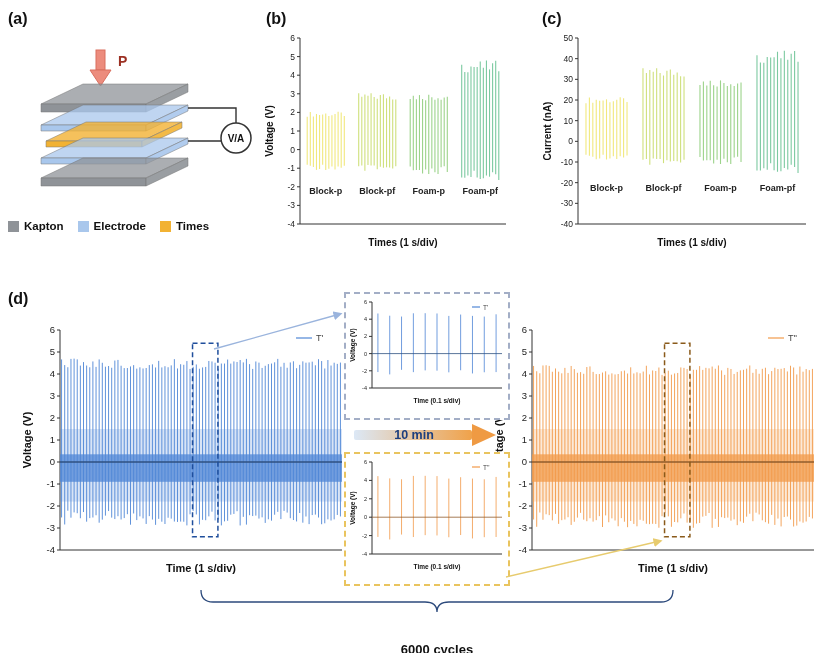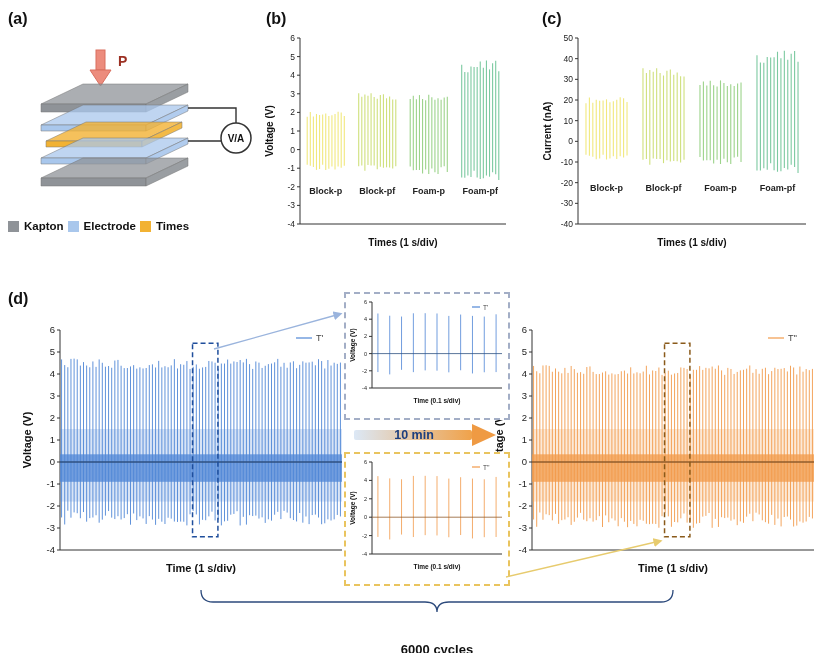--- a/index.html
+++ b/index.html
@@ -1,21 +1,21 @@
 <!DOCTYPE html>
 <html><head>
 <meta charset="utf-8">
 <style>
   html,body{margin:0;padding:0;background:#fff;}
   body{width:827px;height:653px;position:relative;overflow:hidden;
        font-family:"Liberation Sans",sans-serif;color:#111;}
   .abs{position:absolute;}
   .panel-label{font-weight:bold;font-size:16px;color:#111;}
   svg text{font-family:"Liberation Sans",sans-serif;}
-  .legend-row{display:flex;gap:4px;align-items:center;}
+  .legend-row{display:flex;gap:14px;align-items:center;}
   .legend-item{display:flex;align-items:center;gap:5px;font-weight:bold;font-size:11.5px;}
   .swatch{width:11px;height:11px;display:inline-block;}
   .inset{background:#fff;padding:2px;}
   #inset-top{border:2px dashed #a3aec6;}
   #inset-bottom{border:2px dashed #e9c45f;}
   .cycles-label{font-weight:bold;font-size:13px;color:#111;text-align:center;width:120px;}
 </style>
 </head>
 <body>
 

